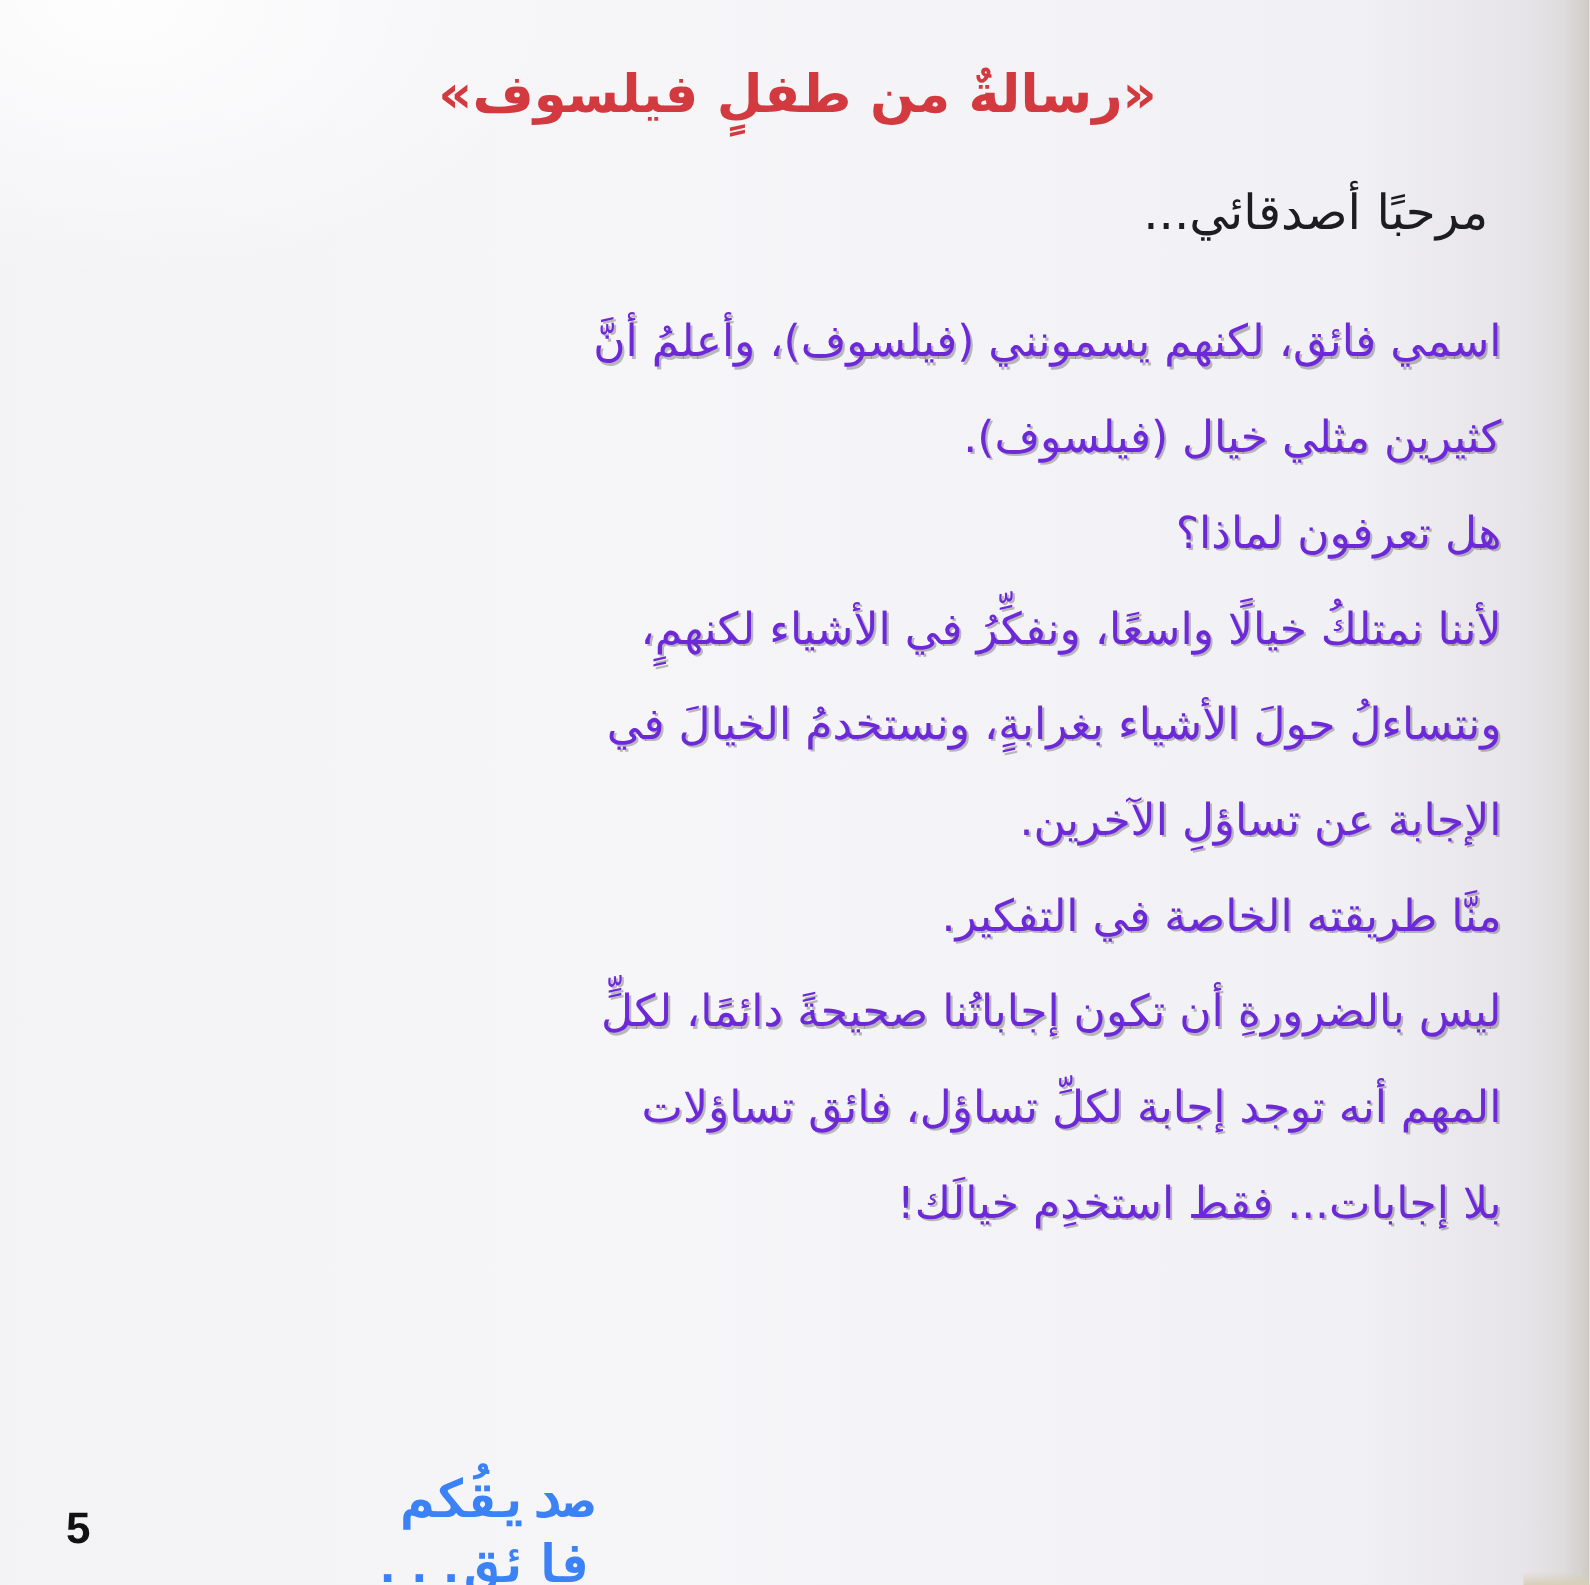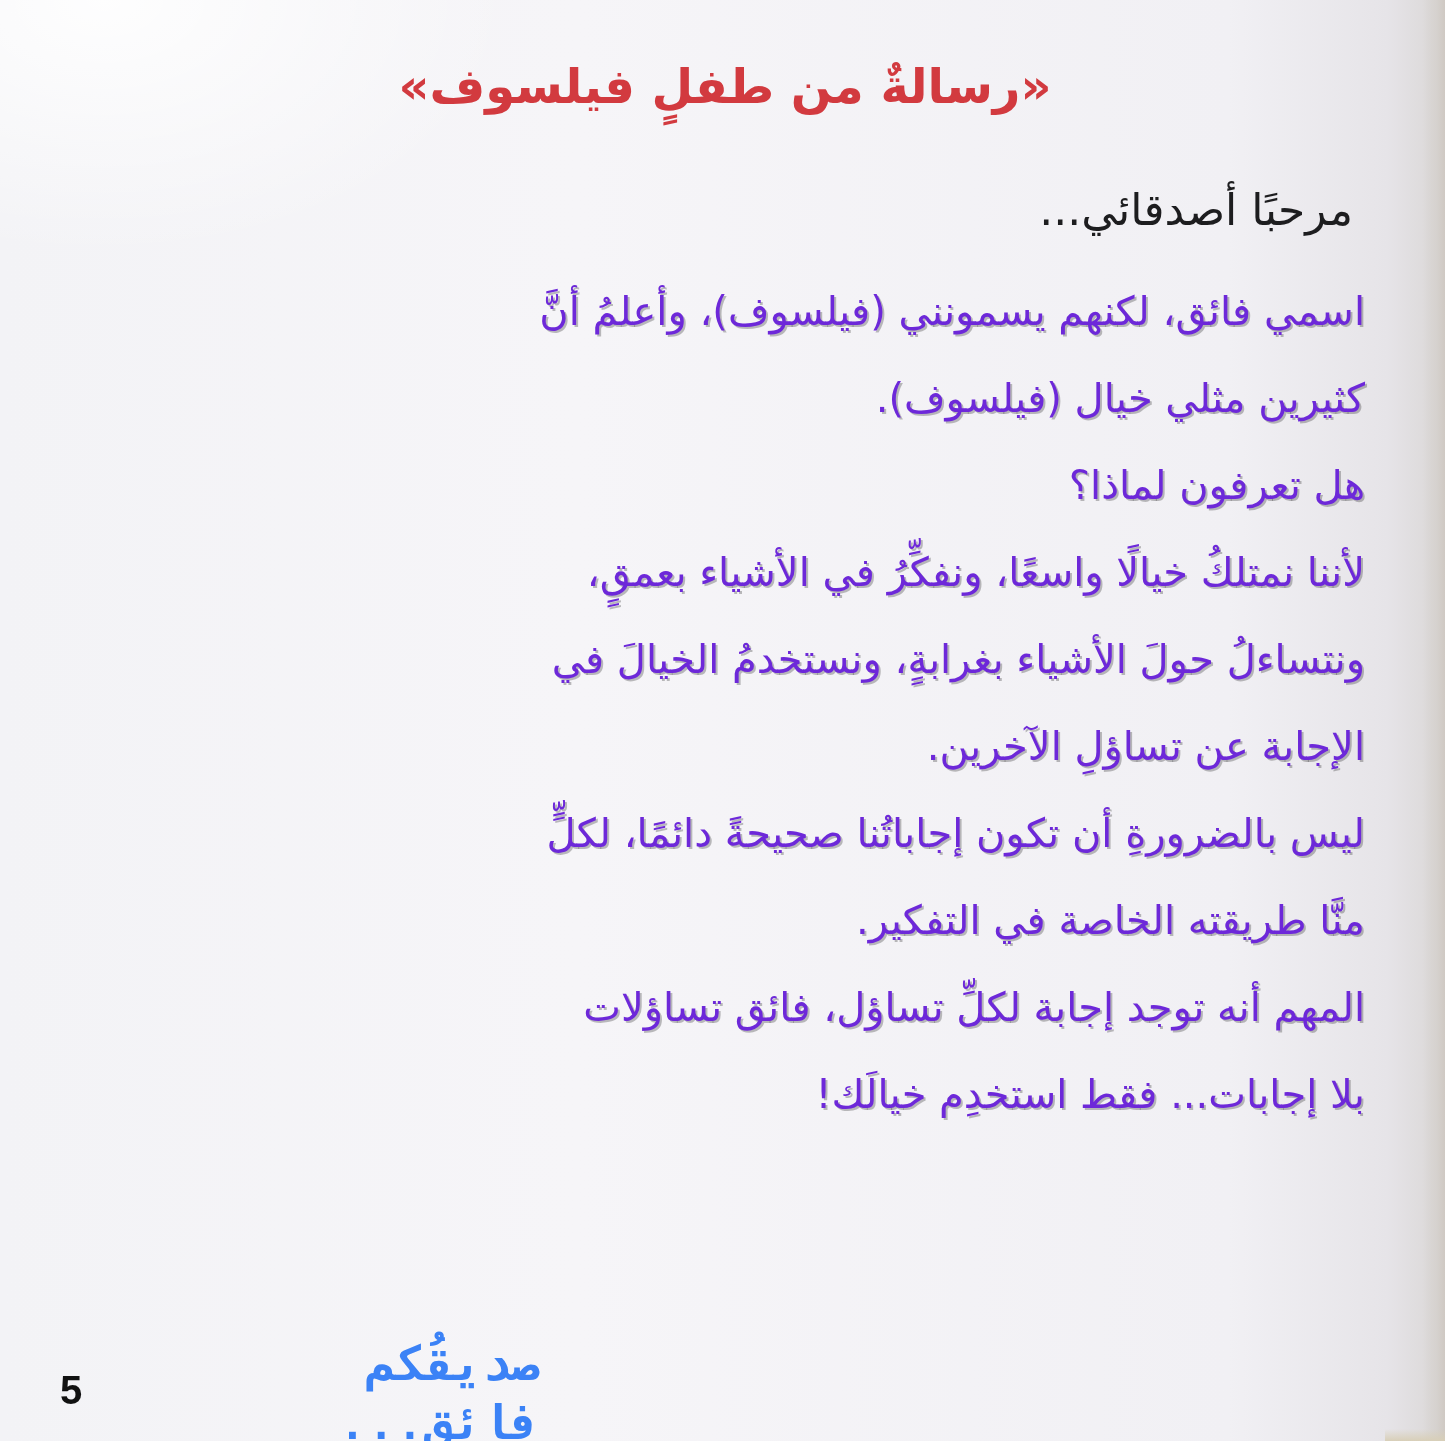--- a/index.html
+++ b/index.html
@@ -22,21 +22,21 @@
     background: linear-gradient(180deg, rgba(0,0,0,0), #d8cfb8);
   }
   .title {
     position:absolute; top:58px; left:360px; width:730px; text-align:center;
     direction:rtl;
     color:#d23a3f; font-size:48px; font-weight:bold;
     font-family:"DejaVu Sans", sans-serif;
     letter-spacing:1px;
   }
   .greeting {
-    position:absolute; top:184px; right:92px;
+    position:absolute; top:168px; right:92px;
     direction:rtl; text-align:right;
     color:#1d1d1f; font-size:44px; font-weight:normal;
     font-family:"DejaVu Sans", sans-serif;
   }
   .body-text {
     position:absolute; left:100px; right:80px; top:268px;
     direction:rtl; text-align:justify; text-align-last:right;
     color:#6d28d9; font-weight:normal; font-size:40px;
     font-family:"DejaVu Sans", sans-serif;
     text-shadow: 2px 2px 0 rgba(0,0,0,0.25);
@@ -65,23 +65,23 @@
 <div class="bottom-edge"></div>
 
 <div class="title">«رسالةٌ من طفلٍ فيلسوف»</div>
 
 <div class="greeting">مرحبًا أصدقائي...</div>
 
 <div class="body-text">
   <span class="line">اسمي فائق، لكنهم يسمونني (فيلسوف)، وأعلمُ أنَّ</span>
   <span class="line">كثيرين مثلي خيال (فيلسوف).</span>
   <span class="line">هل تعرفون لماذا؟</span>
-  <span class="line">لأننا نمتلكُ خيالًا واسعًا، ونفكِّرُ في الأشياء بعمقٍ،</span>
+  <span class="line">لأننا نمتلكُ خيالًا واسعًا، ونفكِّرُ في الأشياء لكنهمٍ،</span>
   <span class="line">ونتساءلُ حولَ الأشياء بغرابةٍ، ونستخدمُ الخيالَ في</span>
   <span class="line">الإجابة عن تساؤلِ الآخرين.</span>
+  <span class="line">منَّا طريقته الخاصة في التفكير.</span>
   <span class="line">ليس بالضرورةِ أن تكون إجاباتُنا صحيحةً دائمًا، لكلٍّ</span>
-  <span class="line">منَّا طريقته الخاصة في التفكير.</span>
   <span class="line">المهم أنه توجد إجابة لكلِّ تساؤل، فائق تساؤلات</span>
   <span class="line">بلا إجابات... فقط استخدِم خيالَك!</span>
 </div>
 
 <div class="signoff">صديقُكم فائق...</div>
 <div class="page-number">5</div>
 
 </body></html>

